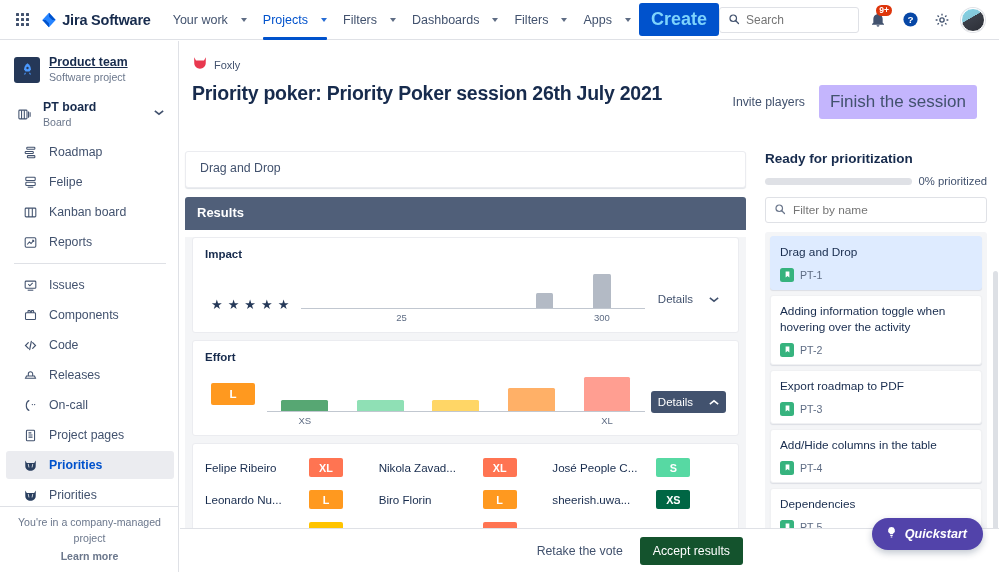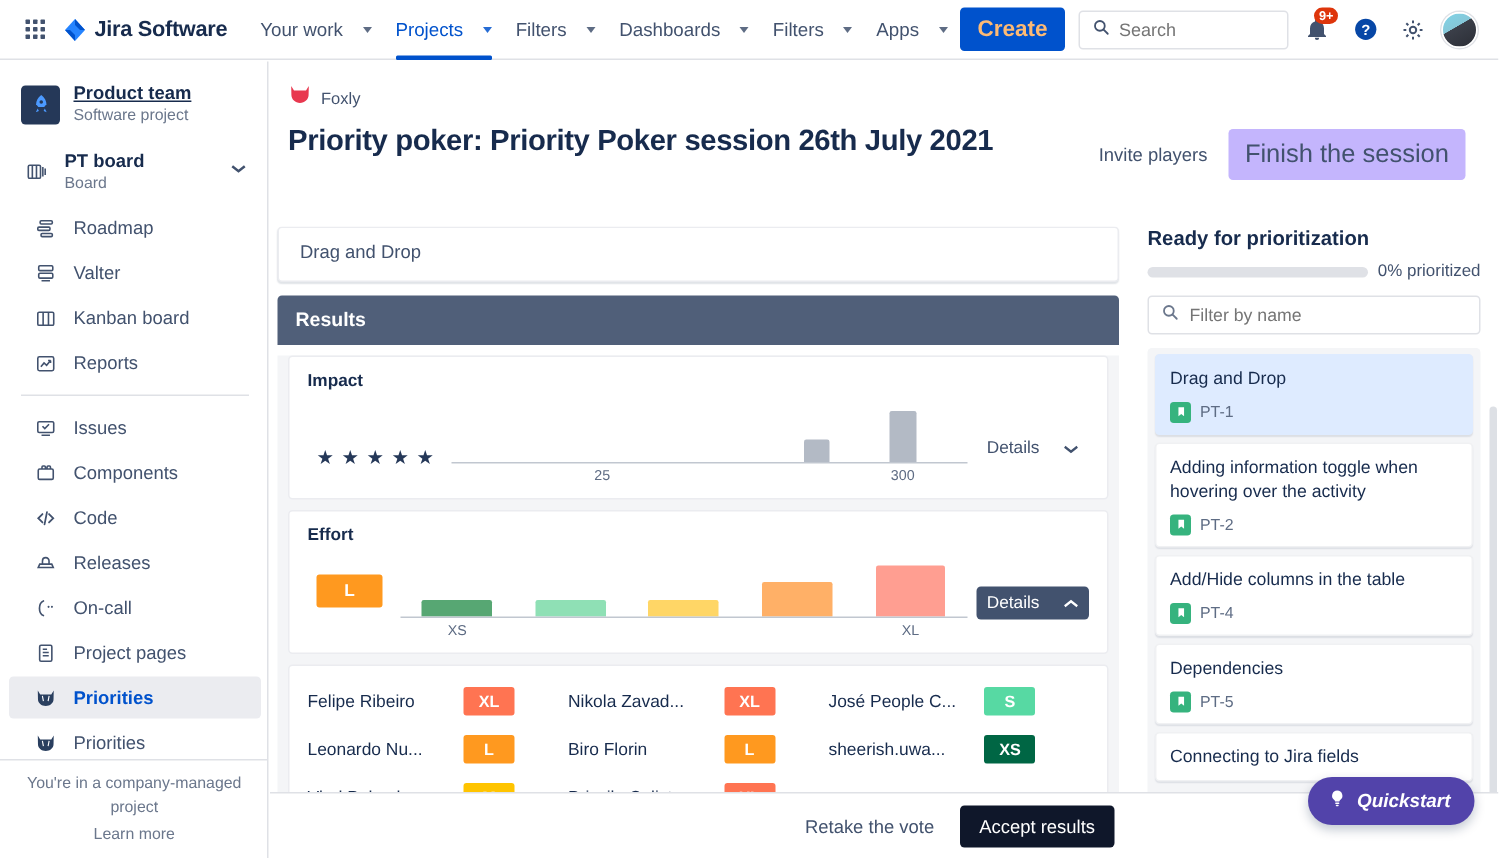--- a/index.html
+++ b/index.html
@@ -26,21 +26,21 @@
   .brand-text { font-size: 14.5px; font-weight: 600; color: #172b4d; letter-spacing: -0.2px; white-space: nowrap; }
   .navitems { display: flex; align-items: center; margin-left: 14px; height: 40px; }
   .navitem {
     display: flex; align-items: center; gap: 13px; font-size: 12.5px;
     color: #42526e; padding: 0 8px; height: 40px; cursor: pointer; position: relative; white-space: nowrap;
   }
   .navitem.active { color: #0052cc; font-weight: 500; }
   .navitem.active::after { content: ""; position: absolute; bottom: 0; left: 8px; right: 8px; height: 3px; background: #0052cc; border-radius: 1px; }
   .caret { width: 0; height: 0; border-left: 3.5px solid transparent; border-right: 3.5px solid transparent; border-top: 4px solid currentColor; opacity: .85; }
   .create-btn {
-    background: #0052cc; color: #fdba74; font-size: 15px; font-weight: 600;
+    background: #0052cc; color: #7dd3fc; font-size: 18px; font-weight: 600;
     padding: 6px 12px; border-radius: 3px; border: none; cursor: pointer; margin-left: 0; white-space: nowrap;
   }
   .nav-right { margin-left: auto; display: flex; align-items: center; gap: 6px; padding-right: 4px; }
   .searchbox {
     width: 140px; height: 26px; border: 1px solid #dfe1e6; border-radius: 3px;
     display: flex; align-items: center; gap: 6px; padding: 0 8px; background: #fff; cursor: text;
   }
   .searchbox input {
     border: none; outline: none; font-size: 12px; color: #7a869a; width: 100%;
     font-family: "Liberation Sans", sans-serif; background: transparent;
@@ -76,21 +76,21 @@
   .side-item {
     display: flex; align-items: center; gap: 11px; height: 28px;
     padding: 0 12px 0 16px; cursor: pointer; font-size: 12.3px; color: #42526e; margin: 2px 4px 2px 6px; border-radius: 3px;
   }
   .side-item .lbl { line-height: 1; white-space: nowrap; }
   .side-item.selected { background: #ebecf0; color: #0052cc; font-weight: 600; }
   .side-icon { width: 16px; height: 16px; flex: none; display: flex; align-items: center; justify-content: center; }
   .side-div { height: 1px; background: #dfe1e6; margin: 7px 12px 7px 14px; }
   .side-foot { position: absolute; bottom: 0; left: 0; width: 179px; padding: 8px 6px 10px; border-top: 1px solid #dfe1e6; background: #fff; text-align: center; }
   .side-foot .l1 { font-size: 10.6px; color: #6b778c; line-height: 1.5; }
-  .side-foot .l2 { font-size: 10.6px; color: #6b778c; margin-top: 3px; cursor: pointer; }
+  .side-foot .l2 { font-size: 10.6px; color: #6b778c; margin-top: 3px; cursor: pointer; font-weight: bold; }
 
   
   .main { position: absolute; top: 41px; left: 180px; width: 819px; height: 531px; background: #fff; overflow: hidden; }
   .main-head { padding: 14px 22px 6px 12px; }
   .crumb { display: flex; align-items: center; gap: 6px; }
   .crumb-label { font-size: 11px; color: #42526e; }
   .title-row { display: flex; align-items: flex-start; margin-top: 7px; }
   .page-title { font-size: 19.5px; font-weight: 600; color: #172b4d; letter-spacing: -0.25px; line-height: 1.2; }
   .head-actions { margin-left: auto; display: flex; align-items: center; gap: 5px; padding-top: 3px; }
   .btn-subtle { font-size: 12.3px; color: #42526e; background: transparent; border: none; padding: 6px 9px; border-radius: 3px; cursor: pointer; font-family: "Liberation Sans", sans-serif; white-space: nowrap; }
@@ -158,21 +158,21 @@
   .issue-meta { display: flex; align-items: center; gap: 6px; margin-top: 7px; }
   .issue-type-icon { width: 14px; height: 14px; border-radius: 2.5px; background: #36b37e; display: flex; align-items: center; justify-content: center; flex: none; }
   .issue-key { font-size: 10.6px; color: #5e6c84; font-weight: 500; }
 
   
   .footer {
     position: absolute; bottom: 0; left: 180px; width: 819px; height: 44px;
     background: #fff; border-top: 1px solid #dfe1e6; display: flex; align-items: center; justify-content: flex-end;
     padding-right: 256px; gap: 8px; z-index: 20;
   }
-  .btn-primary { background: #0f172a; color: #fff; font-size: 12.3px; font-weight: 500; padding: 7px 13px; border: none; border-radius: 3px; cursor: pointer; font-family: "Liberation Sans", sans-serif; }
+  .btn-primary { background: #14532d; color: #fff; font-size: 12.3px; font-weight: 500; padding: 7px 13px; border: none; border-radius: 3px; cursor: pointer; font-family: "Liberation Sans", sans-serif; }
 
   .quickstart {
     position: absolute; right: 16px; bottom: 22px; z-index: 40;
     background: #5243aa; color: #fff; border-radius: 18px; height: 32px;
     display: flex; align-items: center; gap: 7px; padding: 0 16px 0 13px; cursor: pointer;
     box-shadow: 0 3px 7px rgba(9,30,66,.25); font-size: 12.6px; font-weight: 600; font-style: italic;
   }
   .scrollbar-v { position: absolute; right: 1px; top: 120px; width: 5px; height: 300px; background: #c1c7d0; border-radius: 3px; opacity: .55; }
 </style>
 </head>
@@ -312,21 +312,21 @@
         <span class="lbl">Roadmap</span>
       </div>
       <div class="side-item">
         <span class="side-icon">
           <svg width="15" height="15" viewBox="0 0 24 24" fill="none" stroke="#42526e" stroke-width="1.7">
               <rect x="4.5" y="3.5" width="15" height="5.2" rx="1.3"></rect>
               <rect x="4.5" y="11.5" width="15" height="5.2" rx="1.3"></rect>
               <path d="M7.5 19.5h9"></path>
             </svg>
         </span>
-        <span class="lbl">Valter</span>
+        <span class="lbl">Felipe</span>
       </div>
       <div class="side-item">
         <span class="side-icon">
           <svg width="15" height="15" viewBox="0 0 24 24" fill="none" stroke="#42526e" stroke-width="1.7">
               <rect x="3.5" y="5" width="17" height="14" rx="1.5"></rect>
               <line x1="9.2" y1="5" x2="9.2" y2="19"></line>
               <line x1="14.9" y1="5" x2="14.9" y2="19"></line>
             </svg>
         </span>
         <span class="lbl">Kanban board</span>
@@ -647,20 +647,31 @@
               <div class="issue-meta">
                 <span class="issue-type-icon">
                   <svg width="9" height="9" viewBox="0 0 24 24" fill="#fff">
                     <path d="M7 4h10v16l-5-4-5 4z"></path>
                   </svg>
                 </span>
                 <span class="issue-key">PT-2</span>
               </div>
             </div>
             <div class="issue-card">
+              <div class="issue-title">Export roadmap to PDF</div>
+              <div class="issue-meta">
+                <span class="issue-type-icon">
+                  <svg width="9" height="9" viewBox="0 0 24 24" fill="#fff">
+                    <path d="M7 4h10v16l-5-4-5 4z"></path>
+                  </svg>
+                </span>
+                <span class="issue-key">PT-3</span>
+              </div>
+            </div>
+            <div class="issue-card">
               <div class="issue-title">Add/Hide columns in the table</div>
               <div class="issue-meta">
                 <span class="issue-type-icon">
                   <svg width="9" height="9" viewBox="0 0 24 24" fill="#fff">
                     <path d="M7 4h10v16l-5-4-5 4z"></path>
                   </svg>
                 </span>
                 <span class="issue-key">PT-4</span>
               </div>
             </div>

